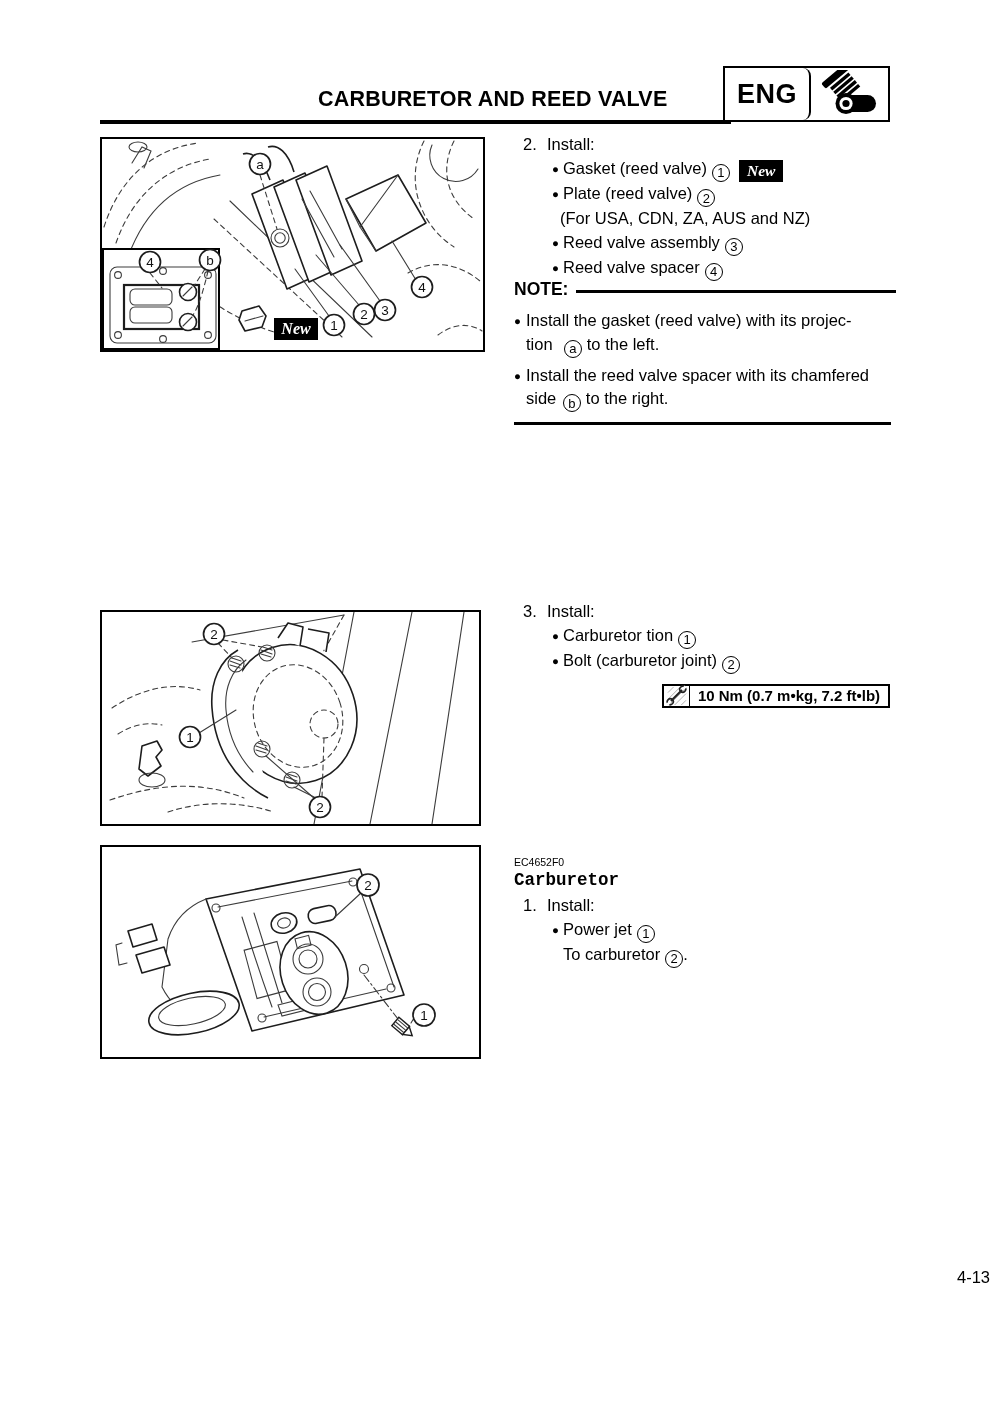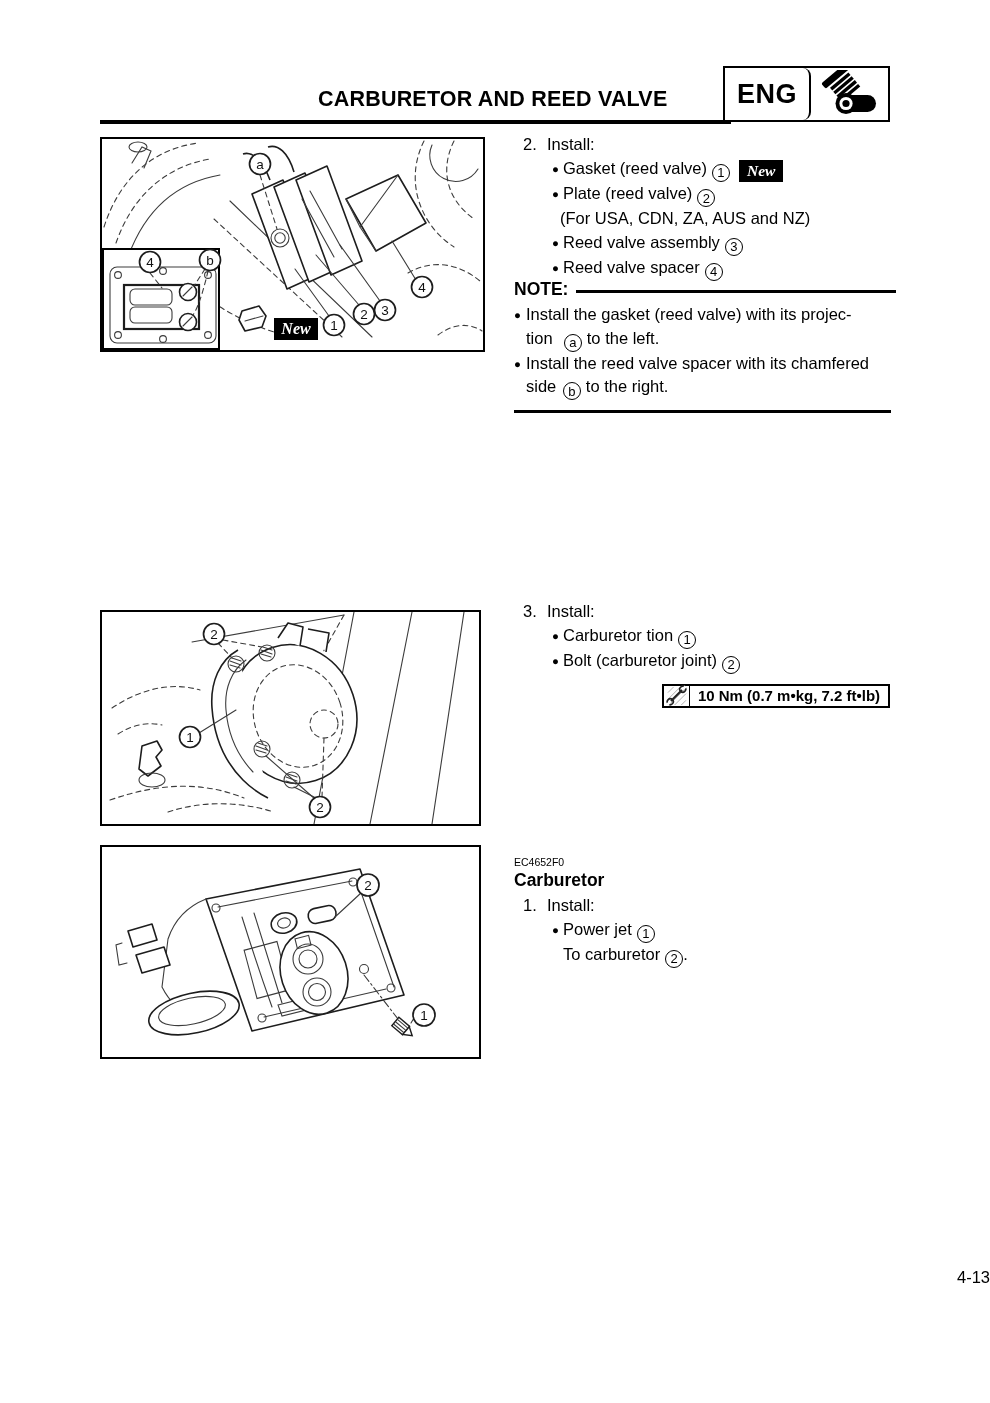--- a/index.html
+++ b/index.html
@@ -55,36 +55,36 @@
   }
   .badge-new {
     display:inline-block; background:#000; color:#fff;
     font-family:"Liberation Serif",serif; font-style:italic; font-weight:bold;
     font-size:15.5px; line-height:1; padding:3px 8px 4px; margin-left:9px; vertical-align:-2px;
   }
   
   .note-block { top:277px; }
   .note-head { display:flex; align-items:center; font-size:17.5px; font-weight:bold; height:26px; }
   .note-head-rule { flex:1; height:2.5px; background:#000; margin-left:8px; margin-top:3px; }
-  .note-item { position:relative; padding-left:12px; }
+  .note-item { position:relative; padding-left:12px; margin-top:6px; }
   .note-item .bullet { position:absolute; left:0; top:-1px; }
   .note-item .bullet::before { content:"●"; font-size:11.5px; }
   .prewrap { white-space:pre-wrap; }
   .note-item .circ { margin:0 5px 0 2px; }
   .note-bottom-rule { height:2.5px; background:#000; margin-top:10px; width:377px; }
   
   .torque {
     display:flex; align-items:stretch; border:2px solid #000; box-sizing:border-box;
     width:228px; height:24px; margin:10px 0 0 148px; background:#fff;
   }
   .torque-icon { width:25px; border-right:1.5px solid #000; display:flex; align-items:center; justify-content:center; }
   .torque-text { flex:1; display:flex; align-items:center; justify-content:center; font-size:15px; font-weight:bold; white-space:nowrap; }
   
   .sec-code { font-size:10.5px; line-height:13px;margin-top:15px; }
-  .sec-heading { font-size:17.5px; font-weight:bold; line-height:22px; margin-bottom:3px; }
+  .sec-heading { font-size:17.5px; font-weight:bold; line-height:22px; margin-bottom:3px;font-family:Liberation Mono, monospace; }
   
   .page-number { position:absolute; top:1268px; left:0; width:990px; text-align:right; font-size:16.5px; }
 </style>
 </head>
 <body>
 
 <div class="page">
 
   <div class="page-title">CARBURETOR AND REED VALVE</div>
   <div class="header-rule"></div>

